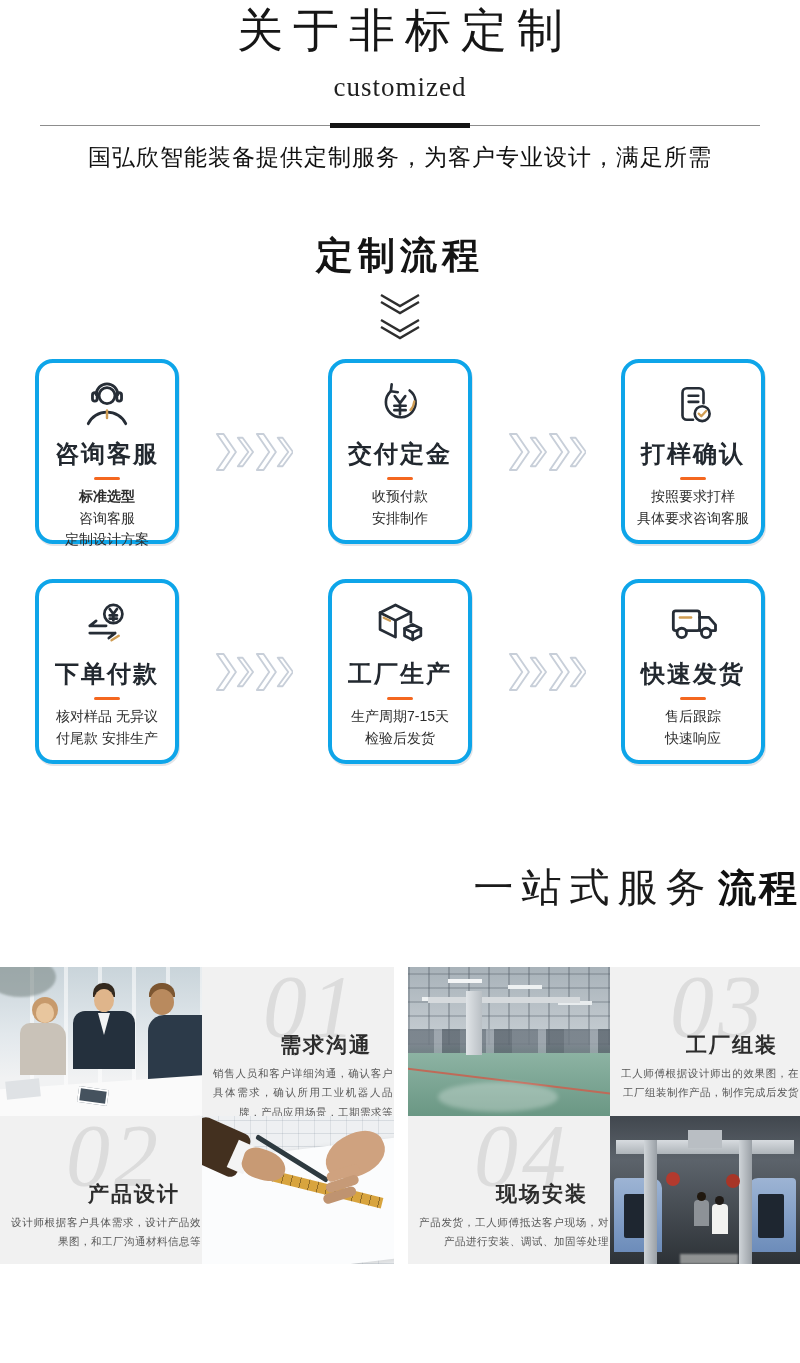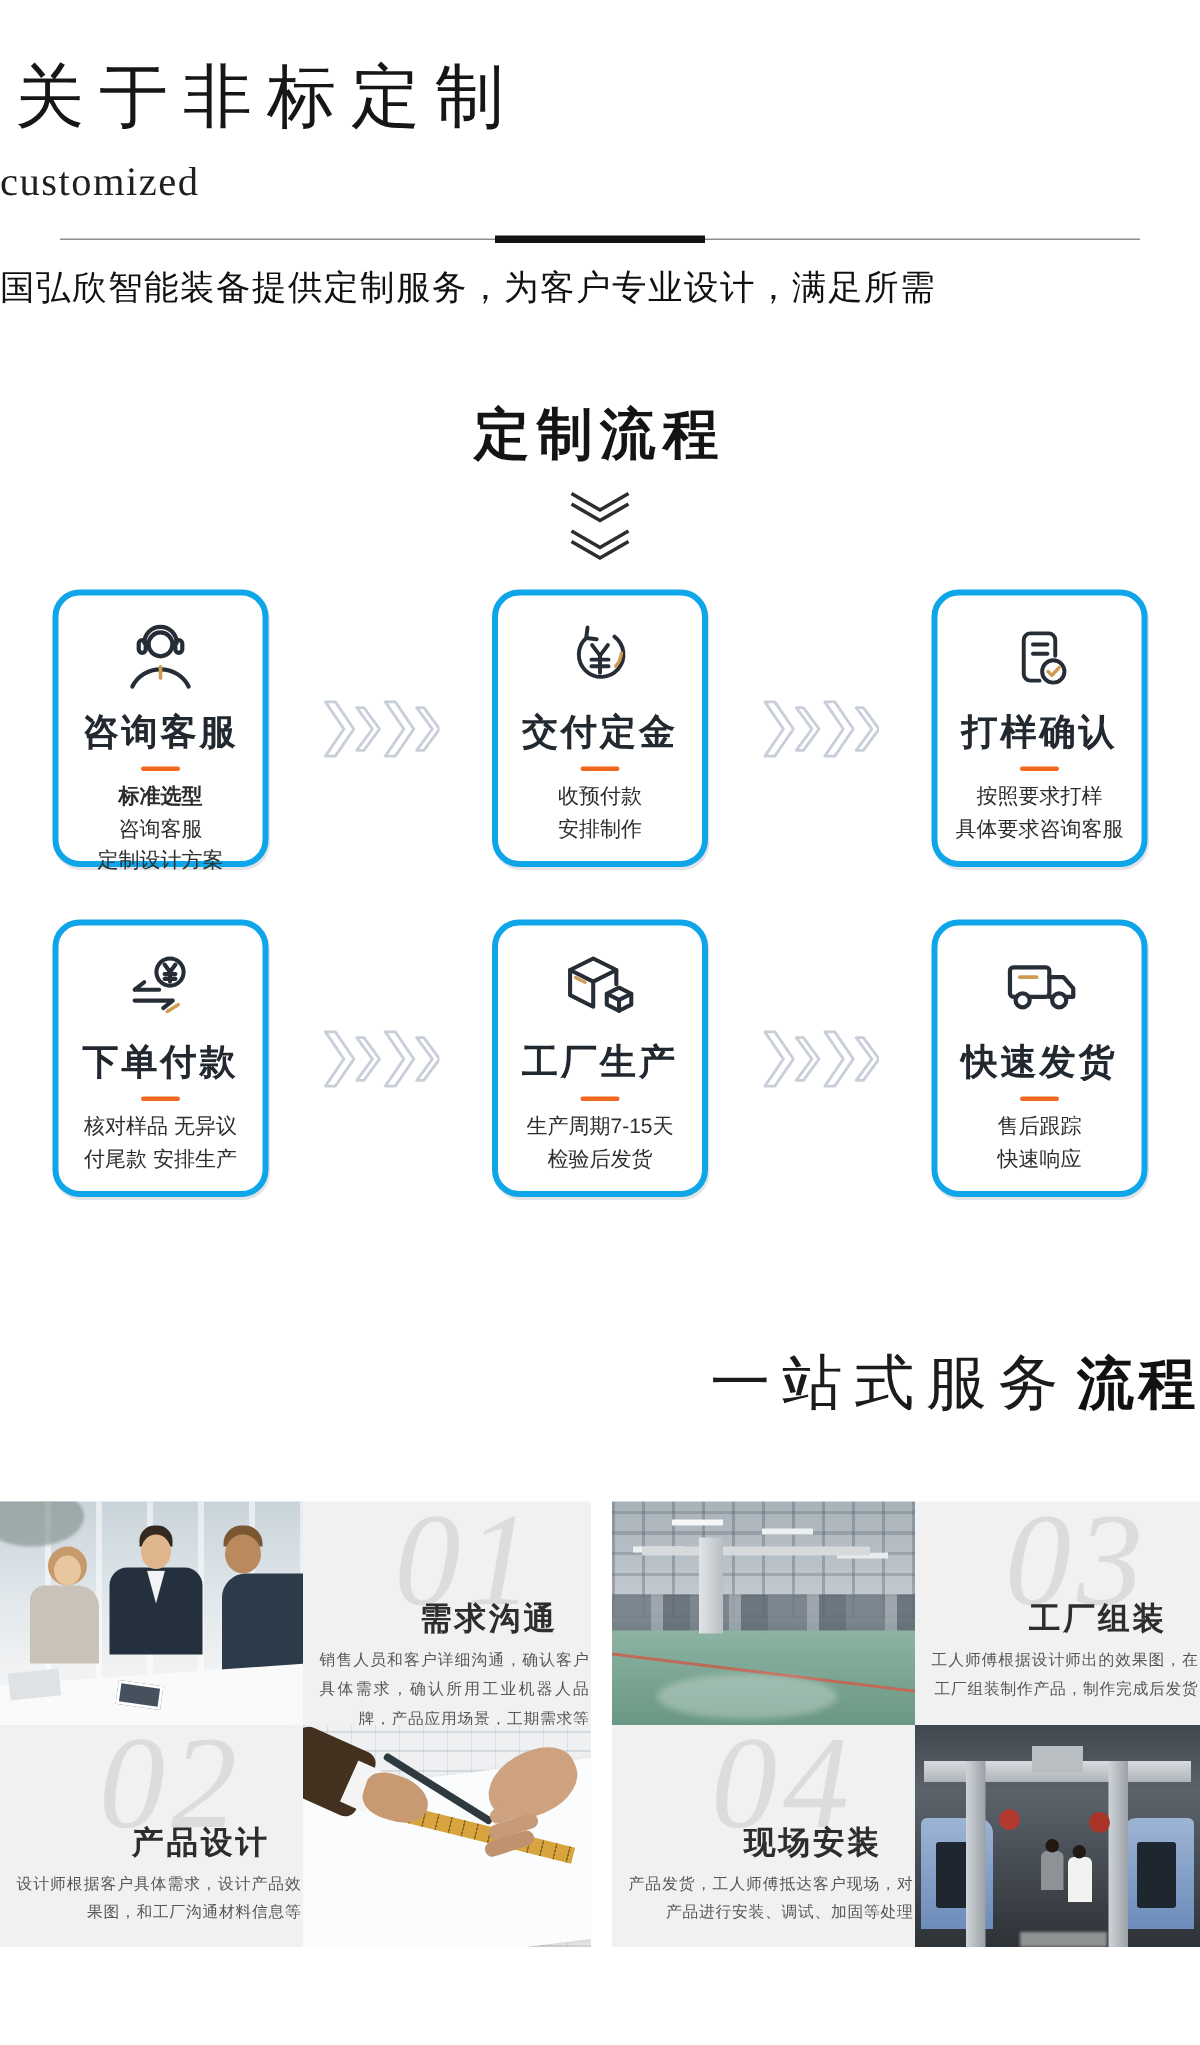--- a/index.html
+++ b/index.html
@@ -1,20 +1,20 @@
 <!DOCTYPE html>
 <html><head>
 <meta charset="utf-8">
 <style>
   * { margin:0; padding:0; box-sizing:border-box; }
   html,body { width:800px; background:#fff; }
   body { height:1363px; overflow:hidden; font-family:"Liberation Sans", sans-serif; color:#1a1a1a; }
 
   
-  .header { padding-top:34px; text-align:left; }
+  .header { text-align:center; }
   .main-title { font-family:"Liberation Serif", serif; font-weight:400; font-size:46px; letter-spacing:10px; text-indent:10px; color:#161616; }
   .sub-en { font-family:"Liberation Serif", serif; font-size:27px; letter-spacing:1px; color:#1f1f1f; margin-top:10px; }
   .divider { position:relative; width:720px; height:6px; margin:20px auto 0; }
   .divider .thin { position:absolute; left:0; right:0; top:2px; border-top:1px solid #8d8d8d; }
   .divider .thick { position:absolute; left:50%; top:0; transform:translateX(-50%); width:140px; height:5px; background:#141414; }
   .intro { margin-top:13px; font-family:"Liberation Serif", serif; font-size:23px; color:#111; letter-spacing:1px; }
 
   
   .process-heading { margin-top:58px; text-align:center; font-size:37px; font-weight:800; letter-spacing:5px; color:#141414; }
   .down-chevrons { display:block; margin:12px auto 0; }

